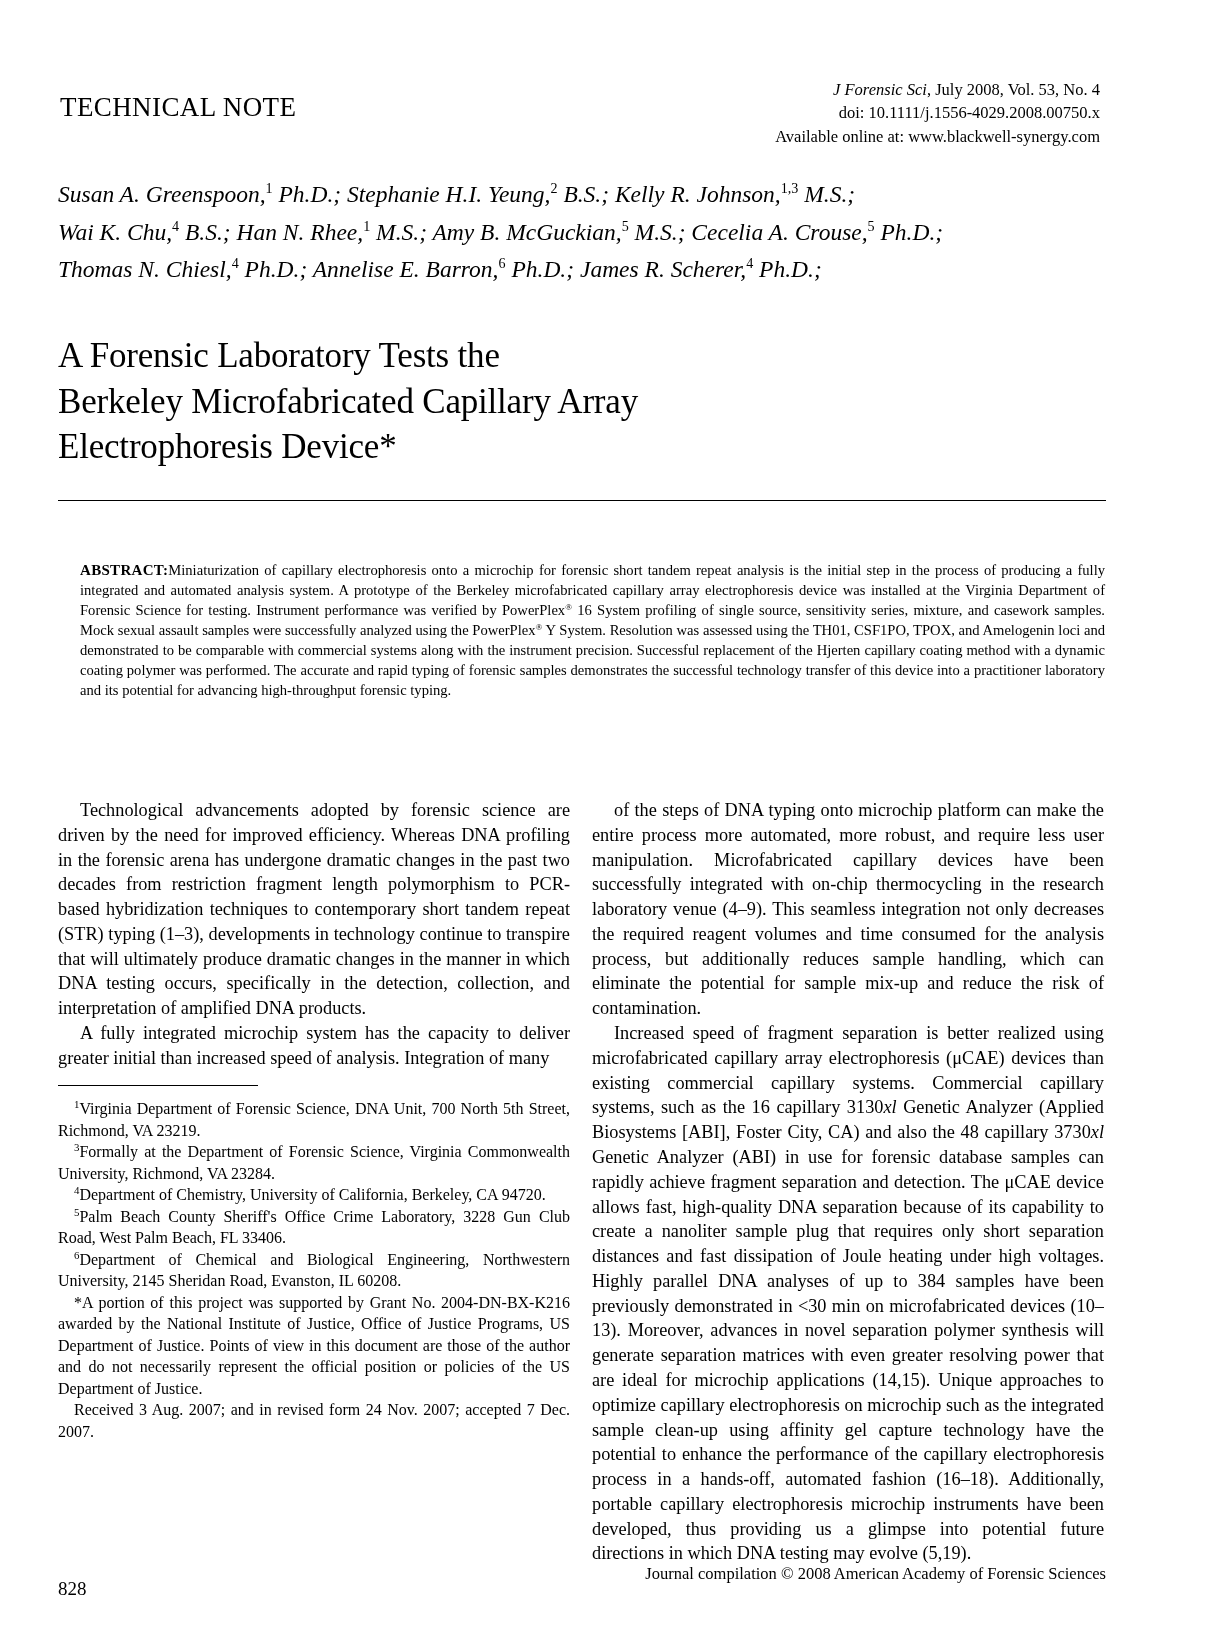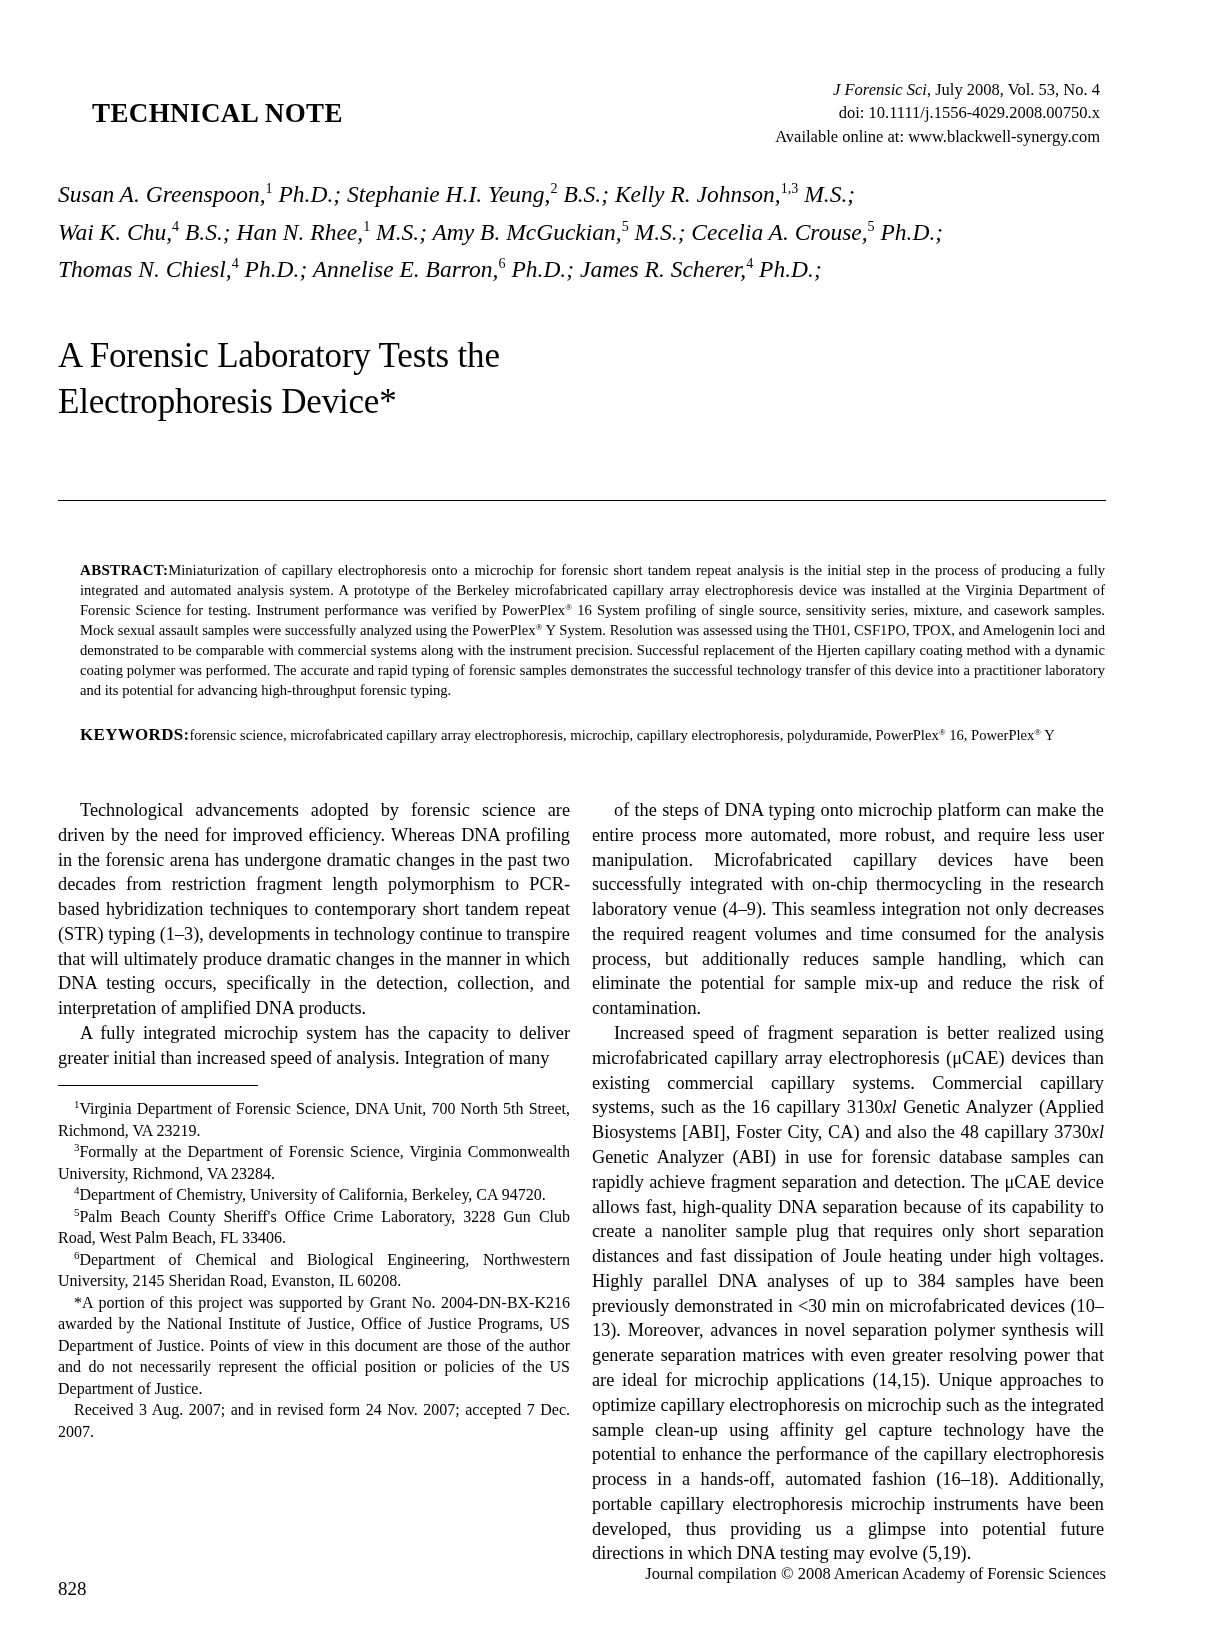--- a/index.html
+++ b/index.html
@@ -26,26 +26,25 @@
   .header {
     position: absolute;
     left: 60px;
     top: 78px;
     width: 1040px;
     height: 70px;
   }
   .technical-note {
     position: absolute;
     left: 0;
-    top: 20px;
+    top: 14px;
     font-family: "Liberation Serif", "DejaVu Serif", serif;
-    font-weight: bold;
+    font-weight: normal;
     font-size: 27px;
     letter-spacing: 0.4px;
-    margin-left: 32px;
   }
   .journal-info {
     position: absolute;
     right: 0;
     top: 0;
     text-align: right;
     font-size: 16.5px;
     line-height: 1.42;
   }
   .journal-info .ital { font-style: italic; }
@@ -201,32 +200,30 @@
   </div>
 
   <div class="authors">
     <div>Susan A. Greenspoon,<sup>1</sup> Ph.D.; Stephanie H.I. Yeung,<sup>2</sup> B.S.; Kelly R. Johnson,<sup>1,3</sup> M.S.;</div>
     <div>Wai K. Chu,<sup>4</sup> B.S.; Han N. Rhee,<sup>1</sup> M.S.; Amy B. McGuckian,<sup>5</sup> M.S.; Cecelia A. Crouse,<sup>5</sup> Ph.D.;</div>
     <div>Thomas N. Chiesl,<sup>4</sup> Ph.D.; Annelise E. Barron,<sup>6</sup> Ph.D.; James R. Scherer,<sup>4</sup> Ph.D.;</div>
   </div>
 
   <div class="title">
     <div>A Forensic Laboratory Tests the</div>
+    <div>Berkeley Microfabricated Capillary Array</div>
     <div>Electrophoresis Device*</div>
   </div>
 
   <div class="rule"></div>
 
   <div class="abstract-block">
     <span class="lead">ABSTRACT:</span><span>Miniaturization of capillary electrophoresis onto a microchip for forensic short tandem repeat analysis is the initial step in the process of producing a fully integrated and automated analysis system. A prototype of the Berkeley microfabricated capillary array electrophoresis device was installed at the Virginia Department of Forensic Science for testing. Instrument performance was verified by PowerPlex</span><sup>®</sup><span> 16 System profiling of single source, sensitivity series, mixture, and casework samples. Mock sexual assault samples were successfully analyzed using the PowerPlex</span><sup>®</sup><span> Y System. Resolution was assessed using the TH01, CSF1PO, TPOX, and Amelogenin loci and demonstrated to be comparable with commercial systems along with the instrument precision. Successful replacement of the Hjerten capillary coating method with a dynamic coating polymer was performed. The accurate and rapid typing of forensic samples demonstrates the successful technology transfer of this device into a practitioner laboratory and its potential for advancing high-throughput forensic typing.</span>
   </div>
 
-  <div class="keywords">
-    <span class="lead">KEYWORDS:</span><span>forensic science, microfabricated capillary array electrophoresis, microchip, capillary electrophoresis, polyduramide, PowerPlex</span><sup>®</sup><span> 16, PowerPlex</span><sup>®</sup><span> Y</span>
-  </div>
 
   <div class="col col-left">
     <p>Technological advancements adopted by forensic science are driven by the need for improved efficiency. Whereas DNA profiling in the forensic arena has undergone dramatic changes in the past two decades from restriction fragment length polymorphism to PCR-based hybridization techniques to contemporary short tandem repeat (STR) typing (1–3), developments in technology continue to transpire that will ultimately produce dramatic changes in the manner in which DNA testing occurs, specifically in the detection, collection, and interpretation of amplified DNA products.</p>
     <p>A fully integrated microchip system has the capacity to deliver greater initial than increased speed of analysis. Integration of many</p>
   </div>
 
   <div class="col col-right">
     <p>of the steps of DNA typing onto microchip platform can make the entire process more automated, more robust, and require less user manipulation. Microfabricated capillary devices have been successfully integrated with on-chip thermocycling in the research laboratory venue (4–9). This seamless integration not only decreases the required reagent volumes and time consumed for the analysis process, but additionally reduces sample handling, which can eliminate the potential for sample mix-up and reduce the risk of contamination.</p>
     <p><span>Increased speed of fragment separation is better realized using microfabricated capillary array electrophoresis (μCAE) devices than existing commercial capillary systems. Commercial capillary systems, such as the 16 capillary 3130</span><span class="ital">xl</span><span> Genetic Analyzer (Applied Biosystems [ABI], Foster City, CA) and also the 48 capillary 3730</span><span class="ital">xl</span><span> Genetic Analyzer (ABI) in use for forensic database samples can rapidly achieve fragment separation and detection. The μCAE device allows fast, high-quality DNA separation because of its capability to create a nanoliter sample plug that requires only short separation distances and fast dissipation of Joule heating under high voltages. Highly parallel DNA analyses of up to 384 samples have been previously demonstrated in &lt;30 min on microfabricated devices (10–13). Moreover, advances in novel separation polymer synthesis will generate separation matrices with even greater resolving power that are ideal for microchip applications (14,15). Unique approaches to optimize capillary electrophoresis on microchip such as the integrated sample clean-up using affinity gel capture technology have the potential to enhance the performance of the capillary electrophoresis process in a hands-off, automated fashion (16–18). Additionally, portable capillary electrophoresis microchip instruments have been developed, thus providing us a glimpse into potential future directions in which DNA testing may evolve (5,19).</span></p>
   </div>

